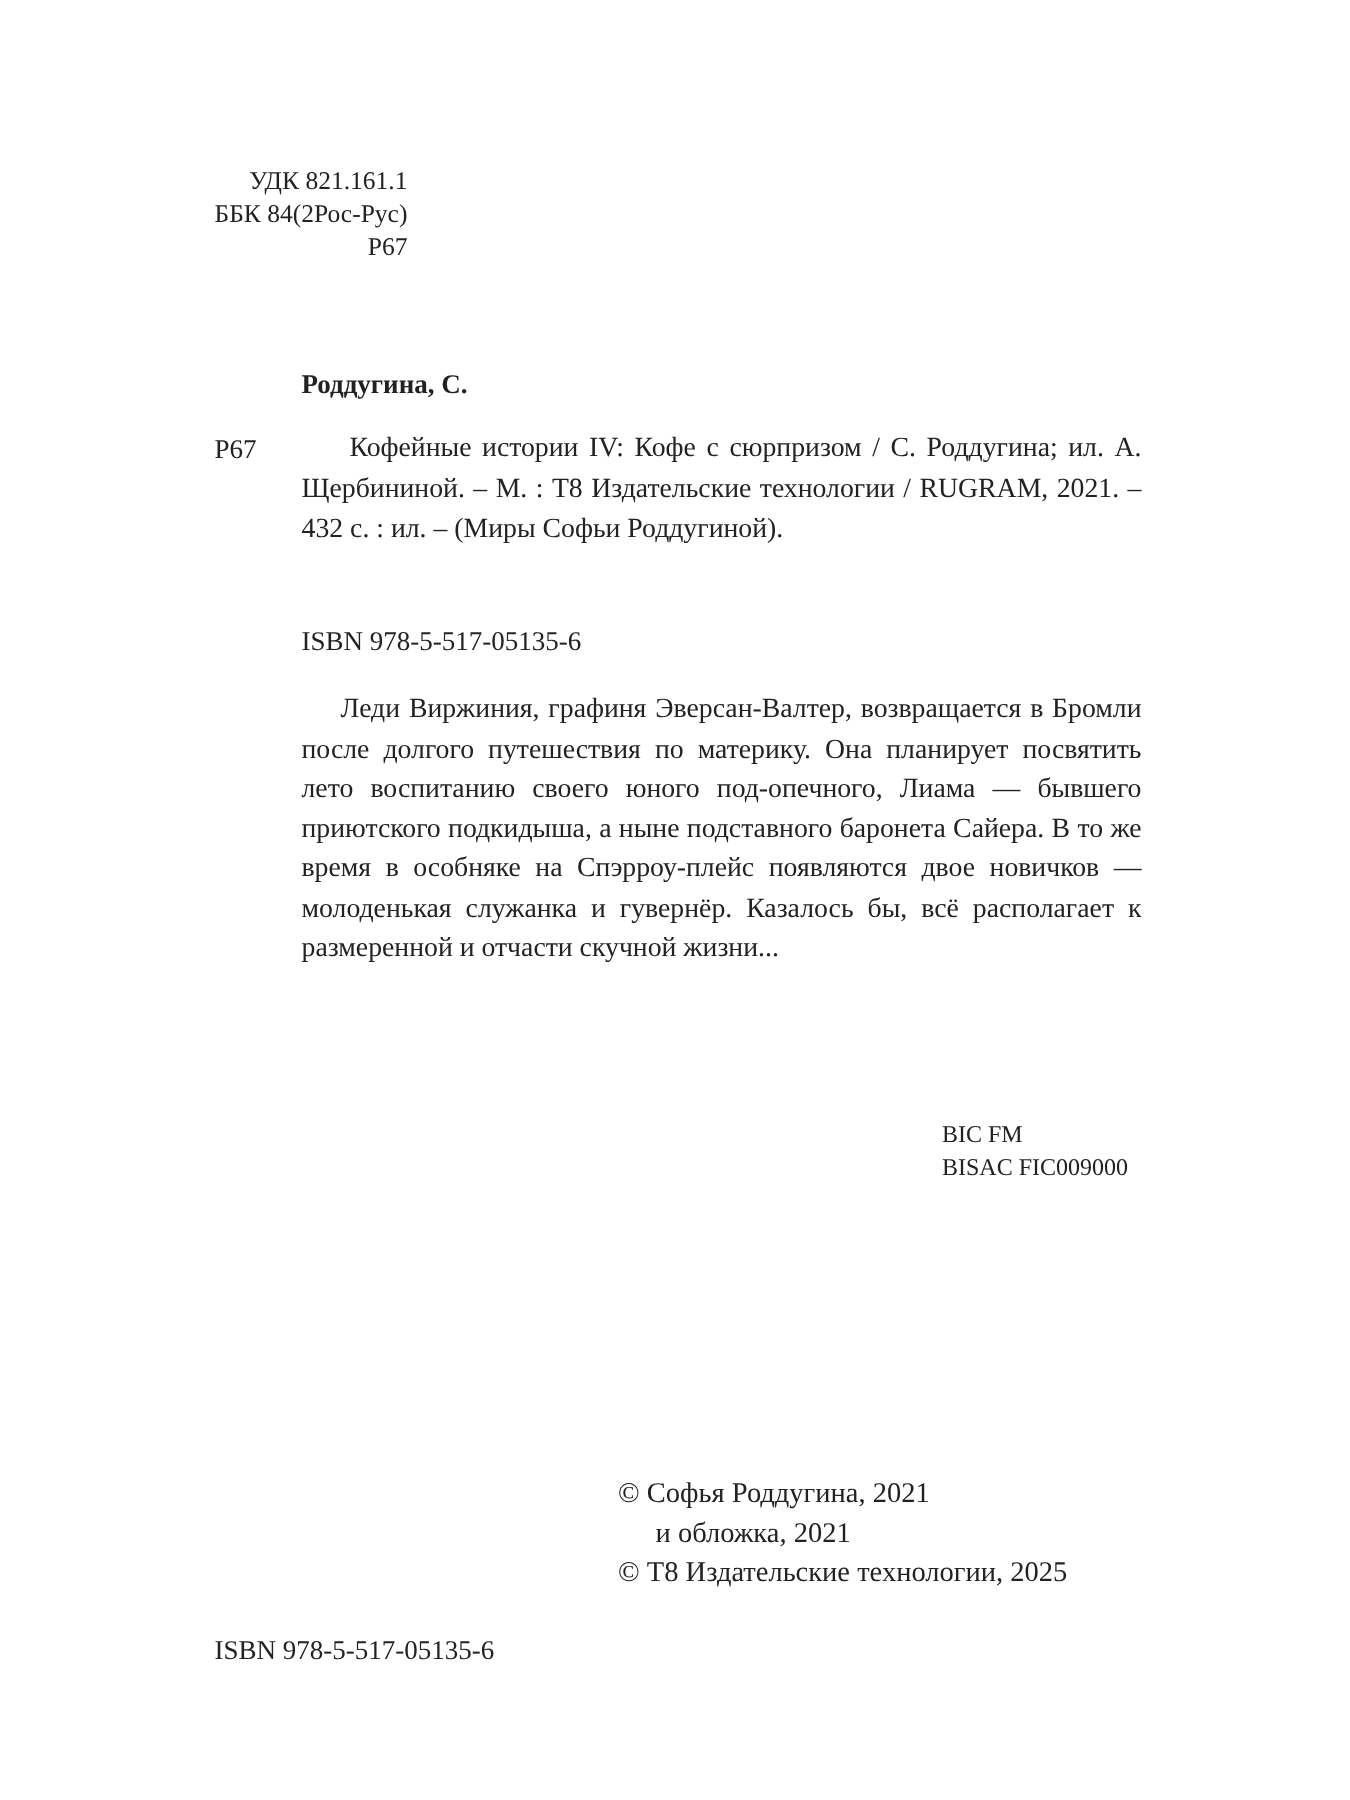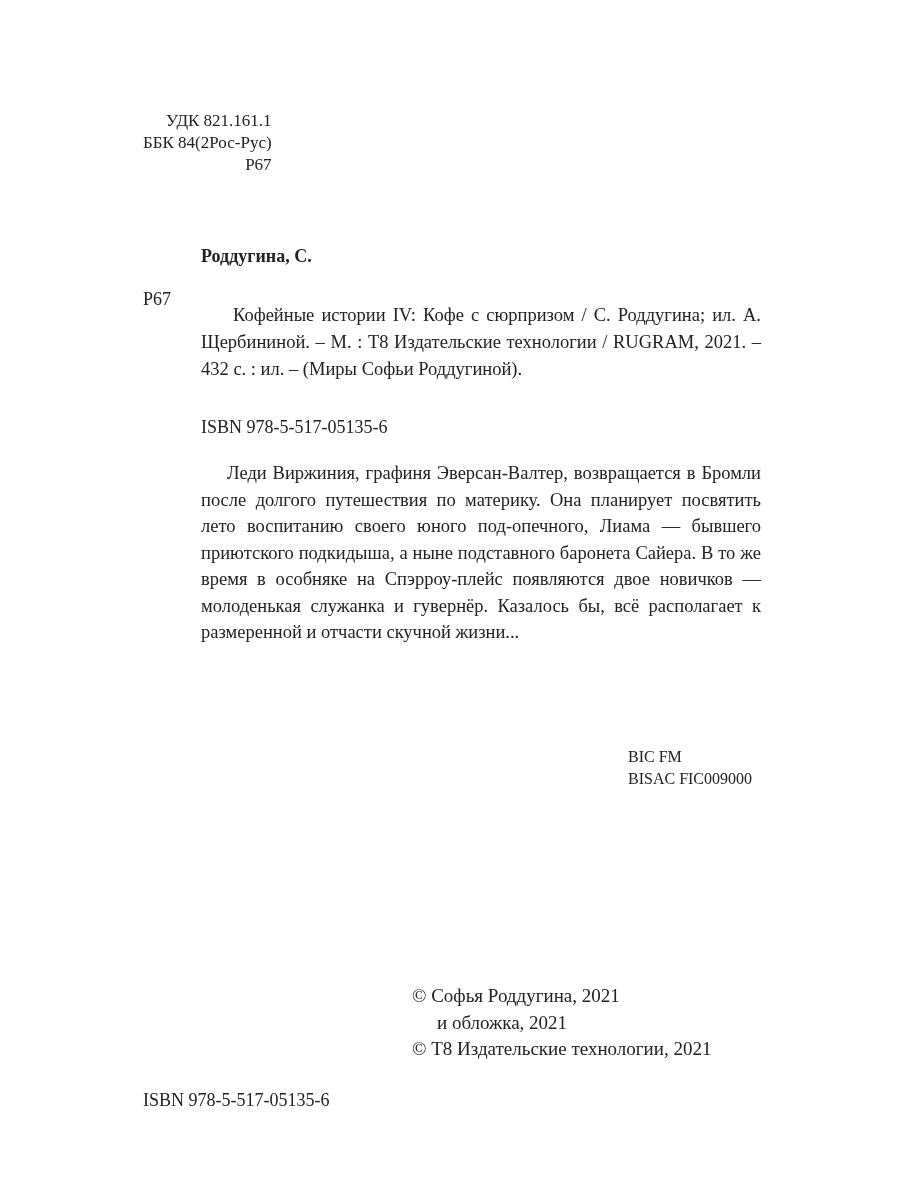--- a/index.html
+++ b/index.html
@@ -32,21 +32,21 @@
       line-height: 24px;
     }
     .code-mark {
       left: 143px;
       top: 286px;
       font-size: 18px;
       line-height: 27px;
     }
     .biblio {
       left: 201px;
-      top: 302px;
+      top: 286px;
       width: 560px;
       font-size: 18.5px;
       line-height: 27px;
       text-align: justify;
       text-indent: 32px;
       margin: 0;
     }
     .isbn-top {
       left: 201px;
       top: 415px;
@@ -108,16 +108,16 @@
 </div>
 
 <div class="abs codes">
   <div class="line">BIC FM</div>
   <div class="line">BISAC FIC009000</div>
 </div>
 
 <div class="abs copyrights">
   <div class="line">© Софья Роддугина, 2021</div>
   <div class="line cont">и обложка, 2021</div>
-  <div class="line">© Т8 Издательские технологии, 2021</div>
+  <div class="line">© Т8 Издательские технологии, 2025</div>
 </div>
 
 <div class="abs isbn-bottom line">ISBN 978-5-517-05135-6</div>
 
 </body></html>

